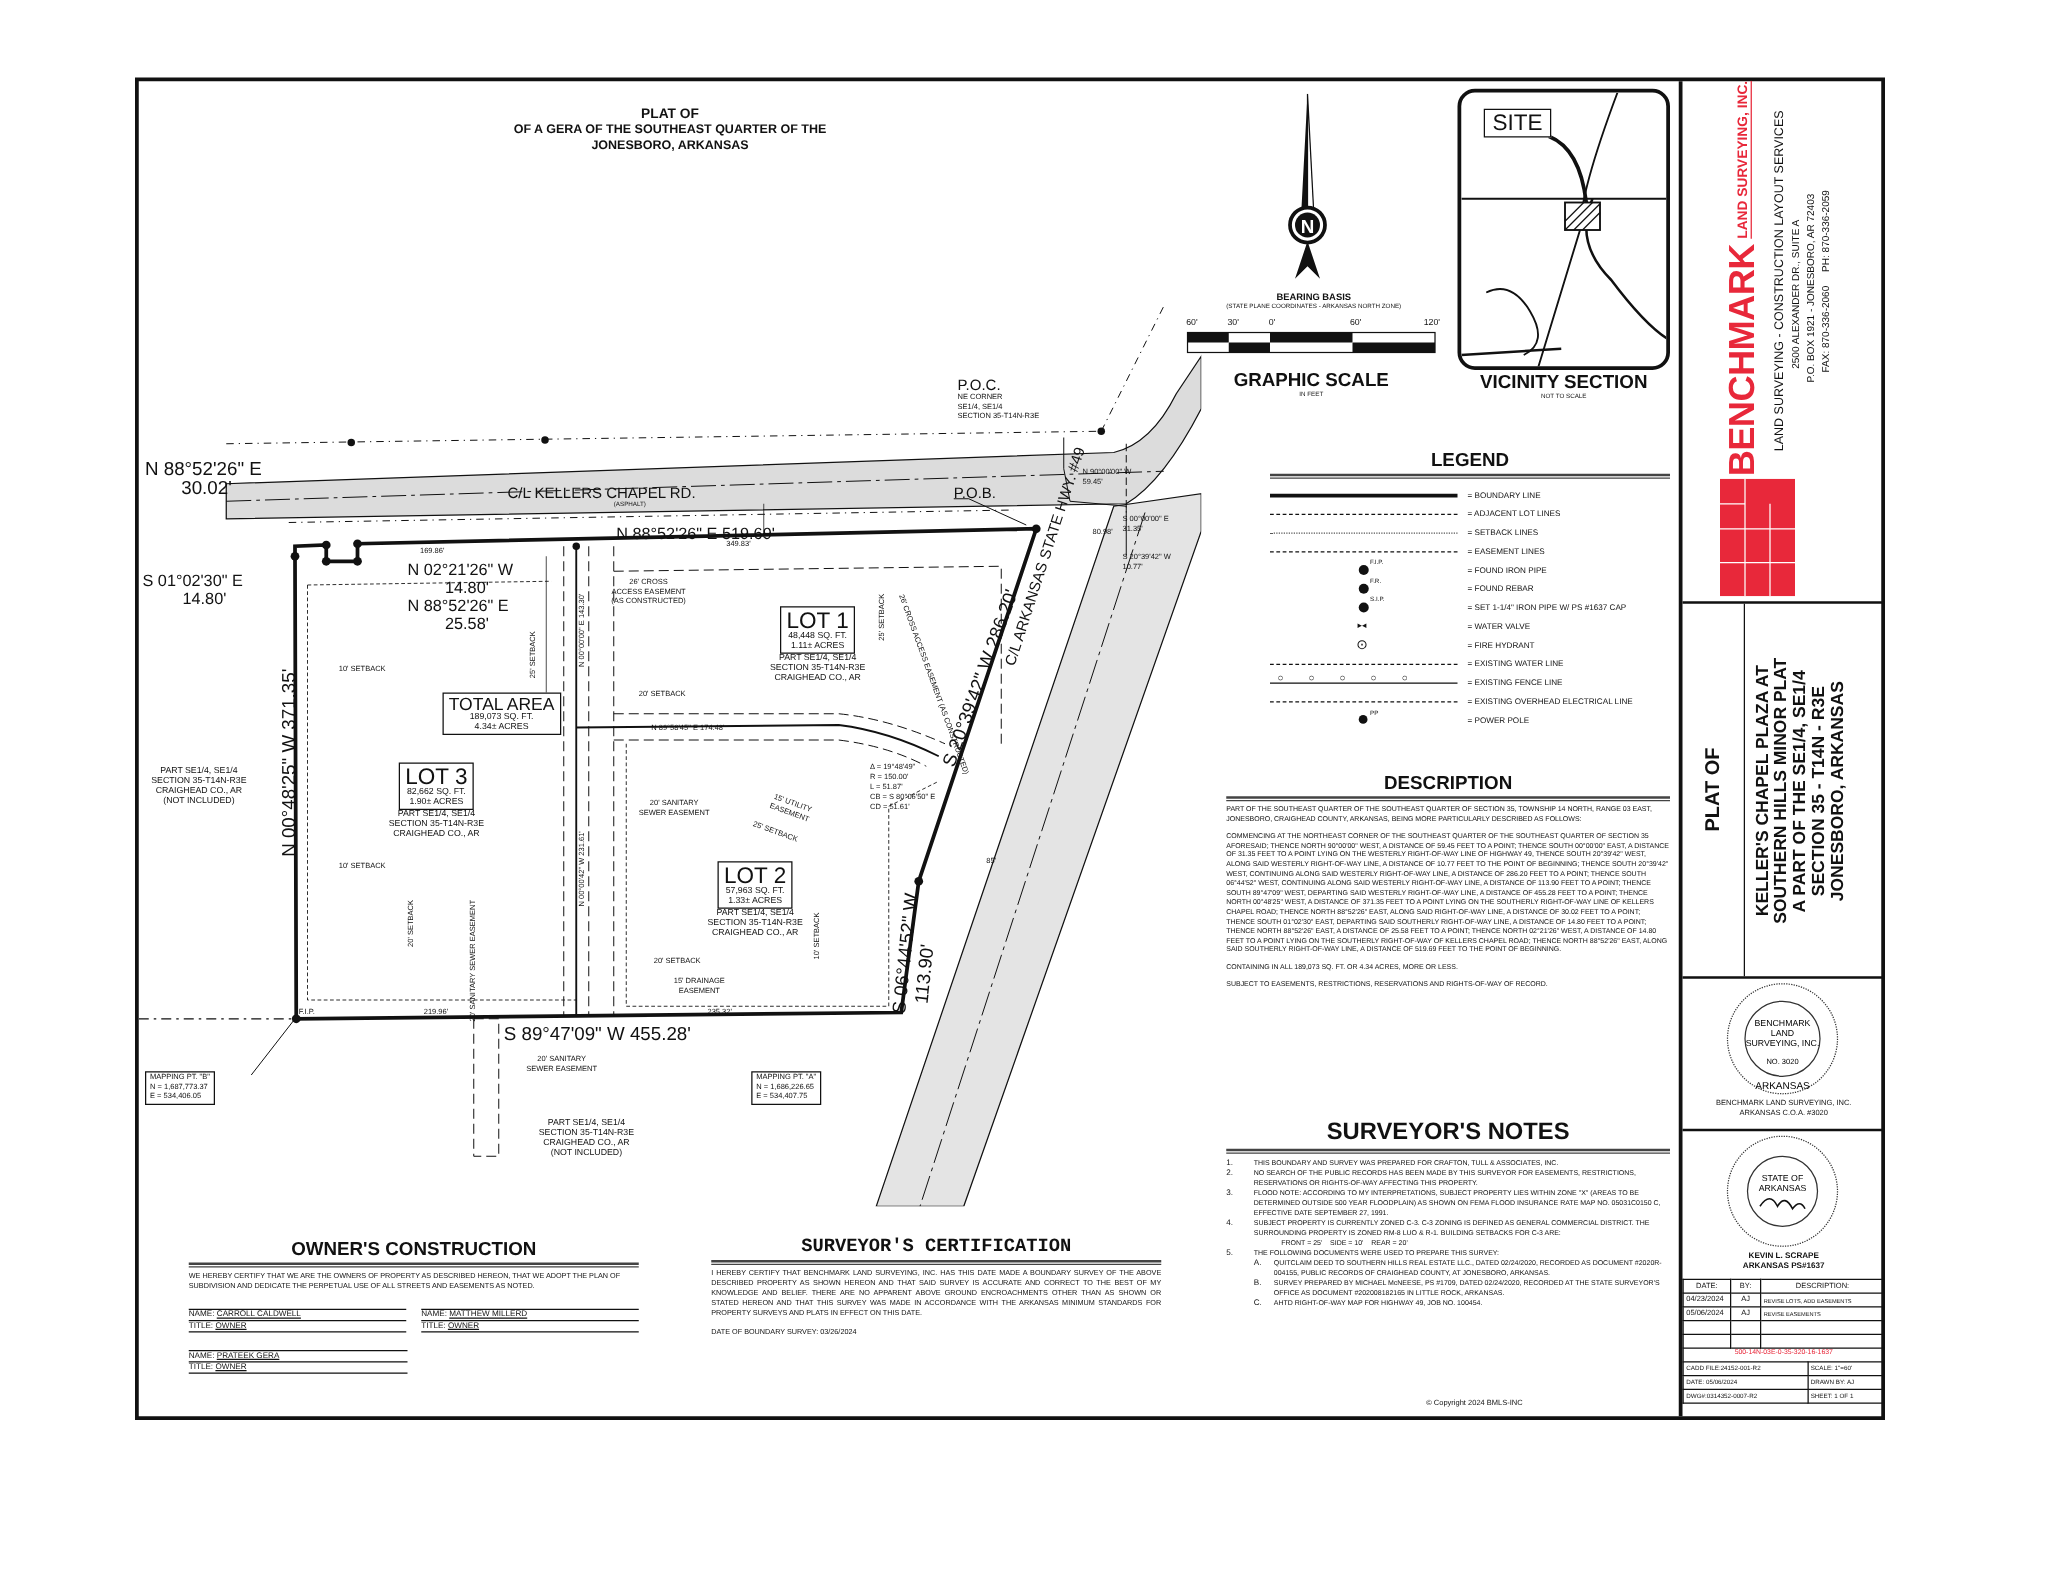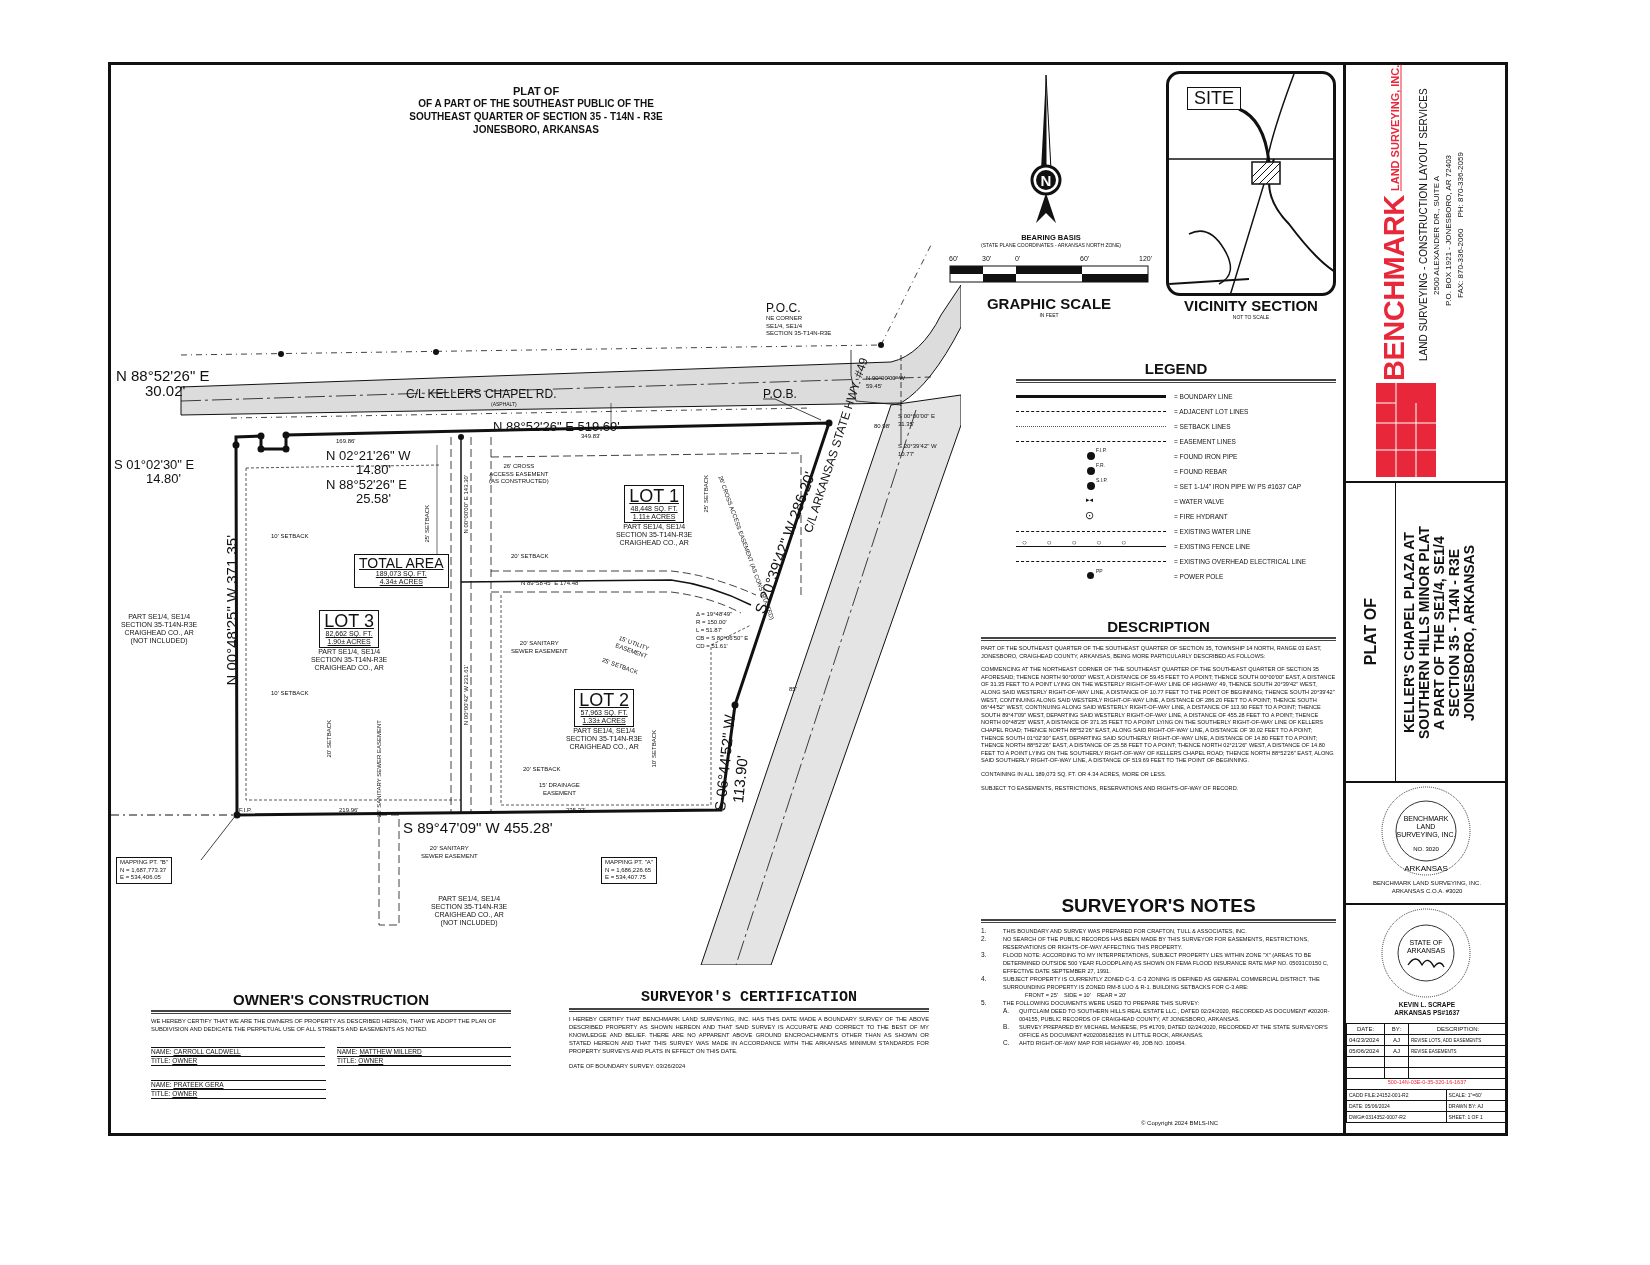--- a/index.html
+++ b/index.html
@@ -3,21 +3,21 @@
 <meta charset="utf-8">
 <style>
   * { box-sizing: border-box; margin: 0; padding: 0; }
   body { width: 1650px; height: 1265px; background: #ffffff; font-family: "Liberation Sans", sans-serif; color: #111; position: relative; overflow: hidden; }
   .sheet { position: absolute; left: 108px; top: 62px; width: 1400px; height: 1074px; border: 3px solid #111; }
   .abs { position: absolute; }
   .title-block { position: absolute; left: 1232px; top: 0; width: 165px; height: 1068px; border-left: 3px solid #111; }
   .t-micro { font-size: 6px; line-height: 7.5px; }
   .heading { font-weight: bold; text-align: center; }
   .dbl-rule { border-top: 2px solid #444; border-bottom: 1px solid #444; height: 4px; }
-  .lot-box { border: 1.5px solid #111; text-align: center; padding: 1px 4px; display: inline-block; background: #fff; text-decoration: underline; }
+  .lot-box { border: 1.5px solid #111; text-align: center; padding: 1px 4px; display: inline-block; background: #fff; }
   .lot-box .lot-name { font-size: 18px; line-height: 18px; }
   .lot-box .lot-sub { font-size: 7px; line-height: 8px; }
   .lot-desc { font-size: 7px; line-height: 8px; text-align: center; }
   .bearing { font-size: 13px; white-space: nowrap; }
   .bearing-lg { font-size: 15px; white-space: nowrap; }
   .legend-row { display: flex; align-items: center; height: 15px; }
   .legend-sym { width: 150px; position: relative; height: 100%; }
   .legend-lbl { font-size: 6.5px; margin-left: 8px; }
   .vert { writing-mode: vertical-rl; transform: rotate(180deg); white-space: nowrap; }
   .rev-table { border-collapse: collapse; width: 100%; font-size: 6px; }
@@ -26,22 +26,21 @@
   .note-line { font-size: 6.5px; line-height: 8px; }
   svg text { font-family: "Liberation Sans", sans-serif; }
 </style>
 </head>
 <body>
 
 <div class="sheet">
 
   <div class="abs" style="left:0;top:20px;width:850px;text-align:center;">
     <div style="font-size:11px;font-weight:bold;">PLAT OF</div>
-    <div style="font-size:10px;font-weight:bold;line-height:13px;">OF A PART OF THE SOUTHEAST PUBLIC OF THE</div>
-    <div style="font-size:10px;font-weight:bold;line-height:13px;">SOUTHEAST QUARTER OF SECTION 35 - T14N - R3E</div>
+    <div style="font-size:10px;font-weight:bold;line-height:13px;">OF A GERA OF THE SOUTHEAST QUARTER OF THE</div>
     <div style="font-size:10px;font-weight:bold;line-height:13px;">JONESBORO, ARKANSAS</div>
   </div>
 
   <div class="abs" style="left:910px;top:10px;width:50px;height:150px;">
     <svg width="50" height="150" viewBox="0 0 50 150">
       <polygon points="25,0 30,95 25,90 20,95" fill="#111"></polygon>
       <polygon points="25,0 30,95 25,90" fill="#fff" stroke="#111" stroke-width="1"></polygon>
       <circle cx="25" cy="105" r="14" fill="#fff" stroke="#111" stroke-width="3"></circle>
       <circle cx="25" cy="105" r="10" fill="#111"></circle>
       <text x="25" y="111" font-size="15" font-weight="bold" fill="#fff" text-anchor="middle">N</text>

